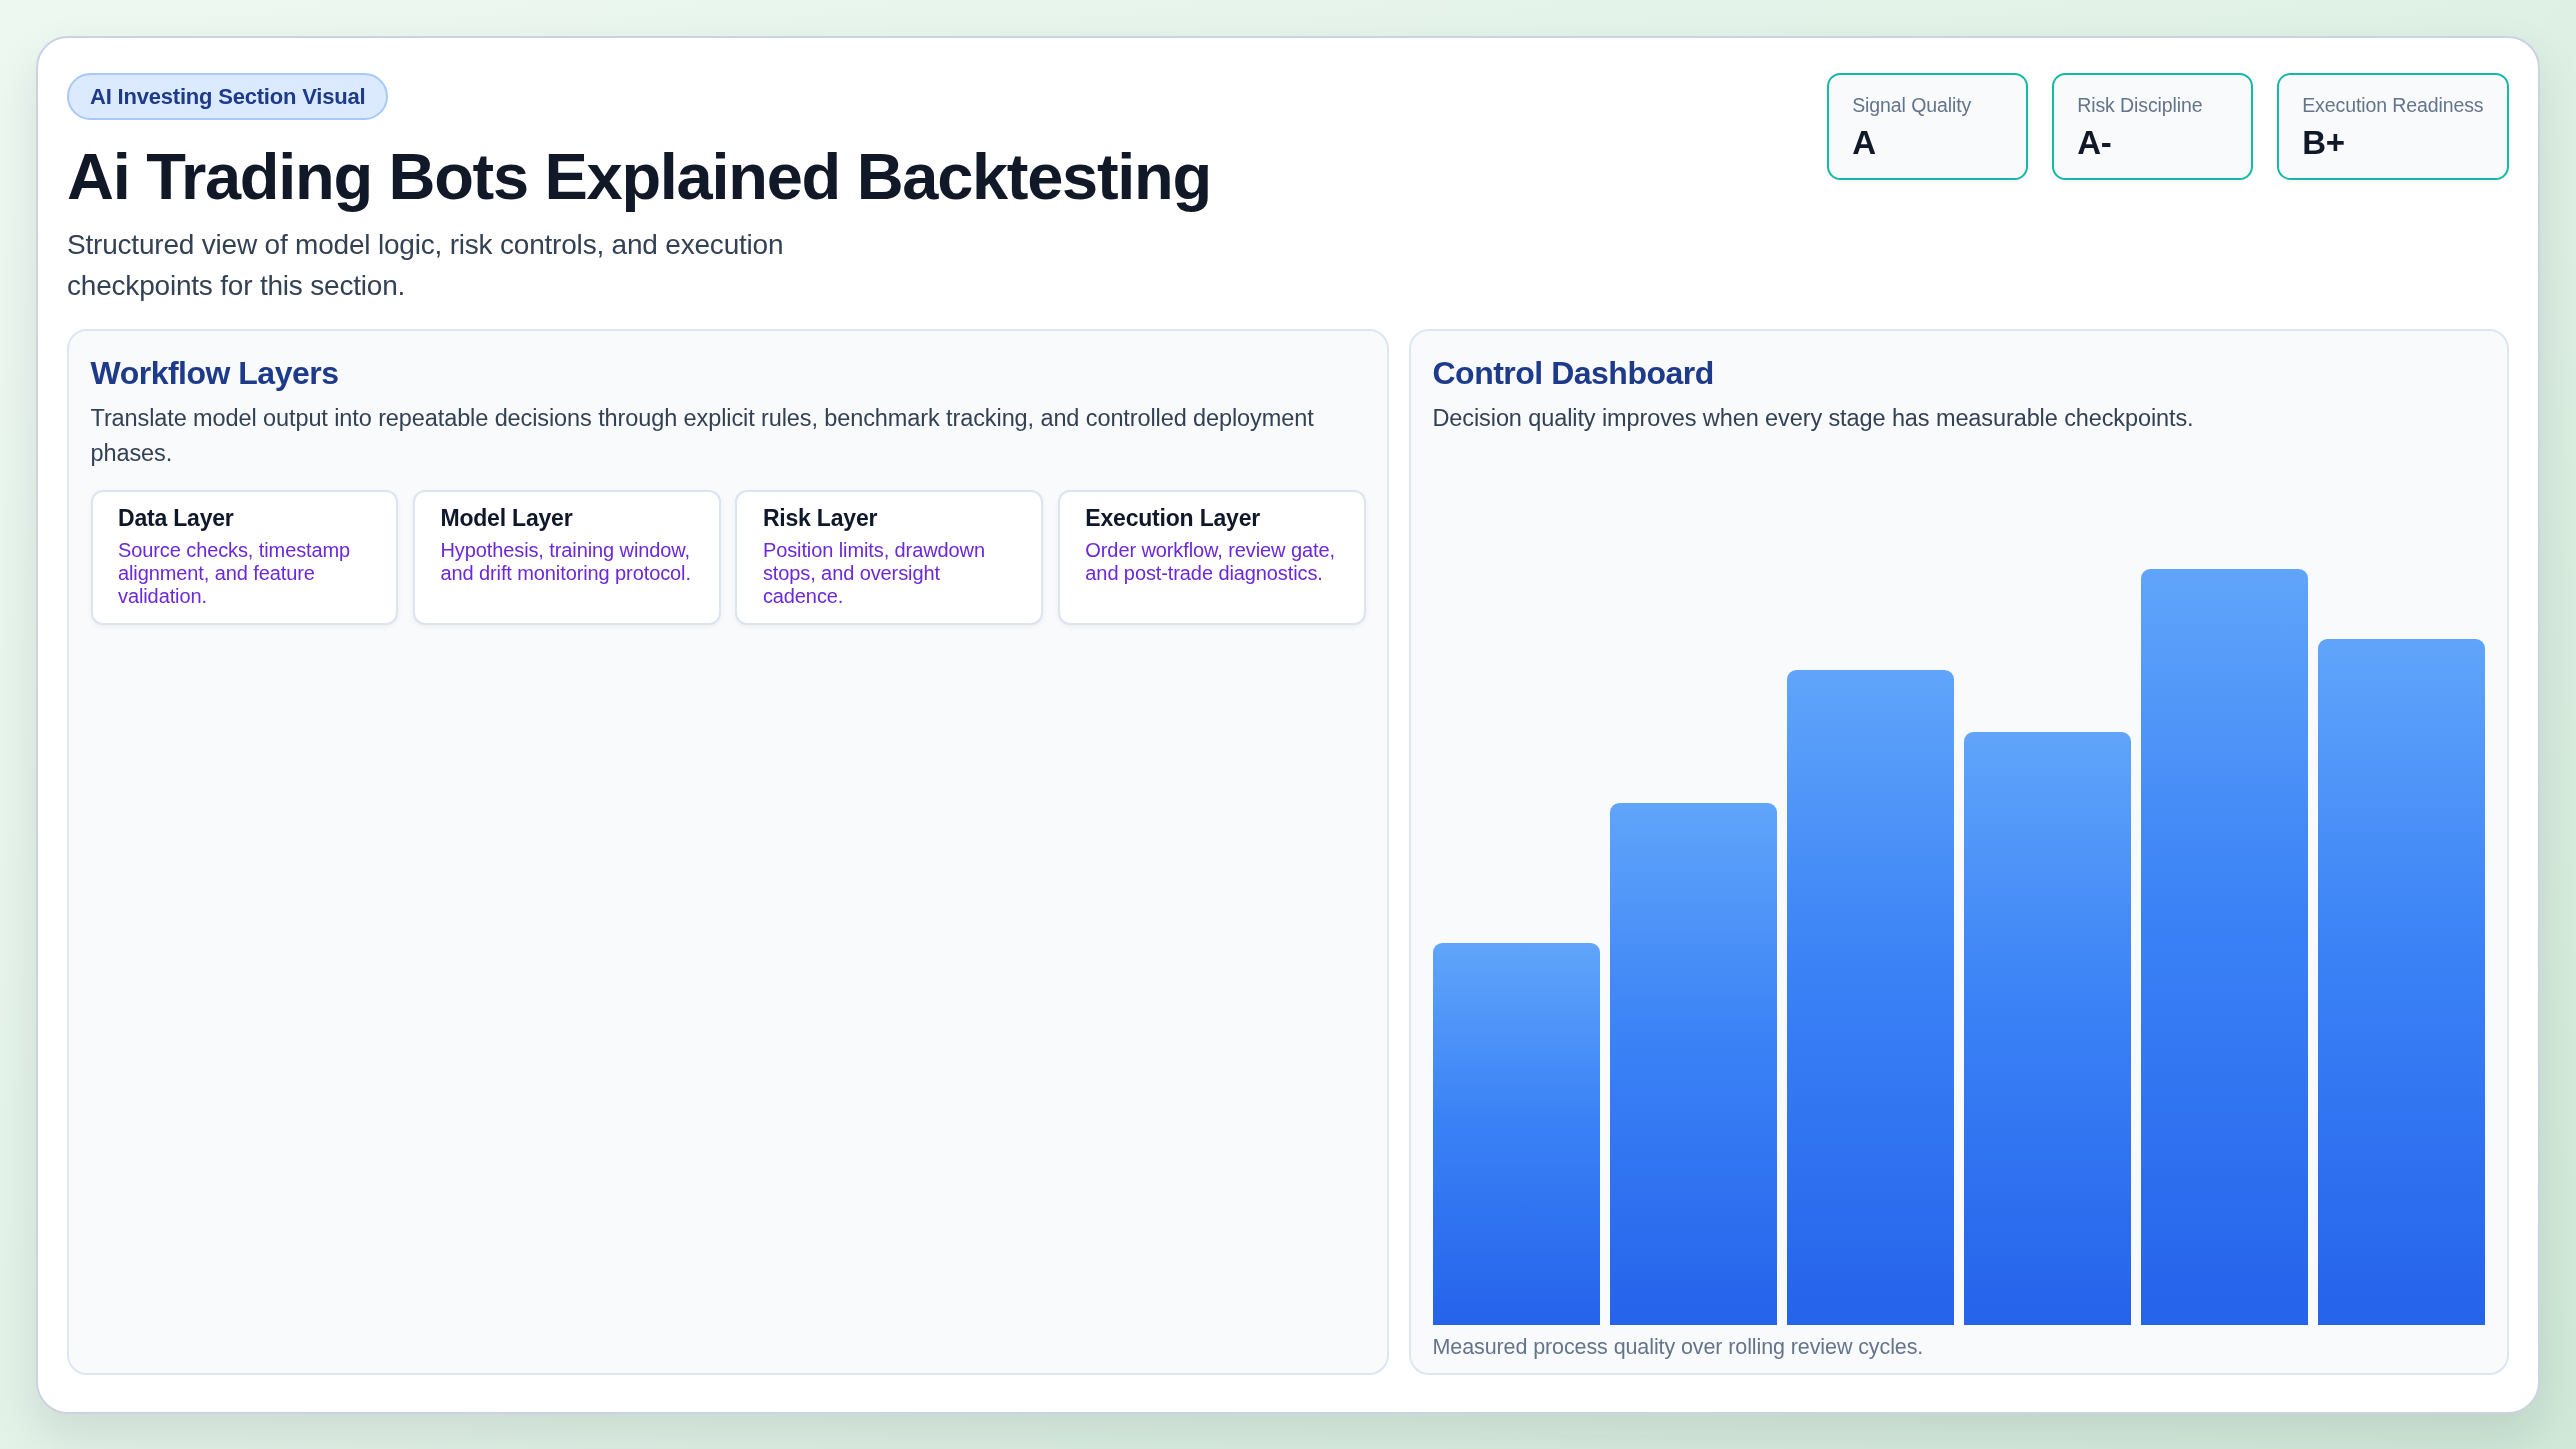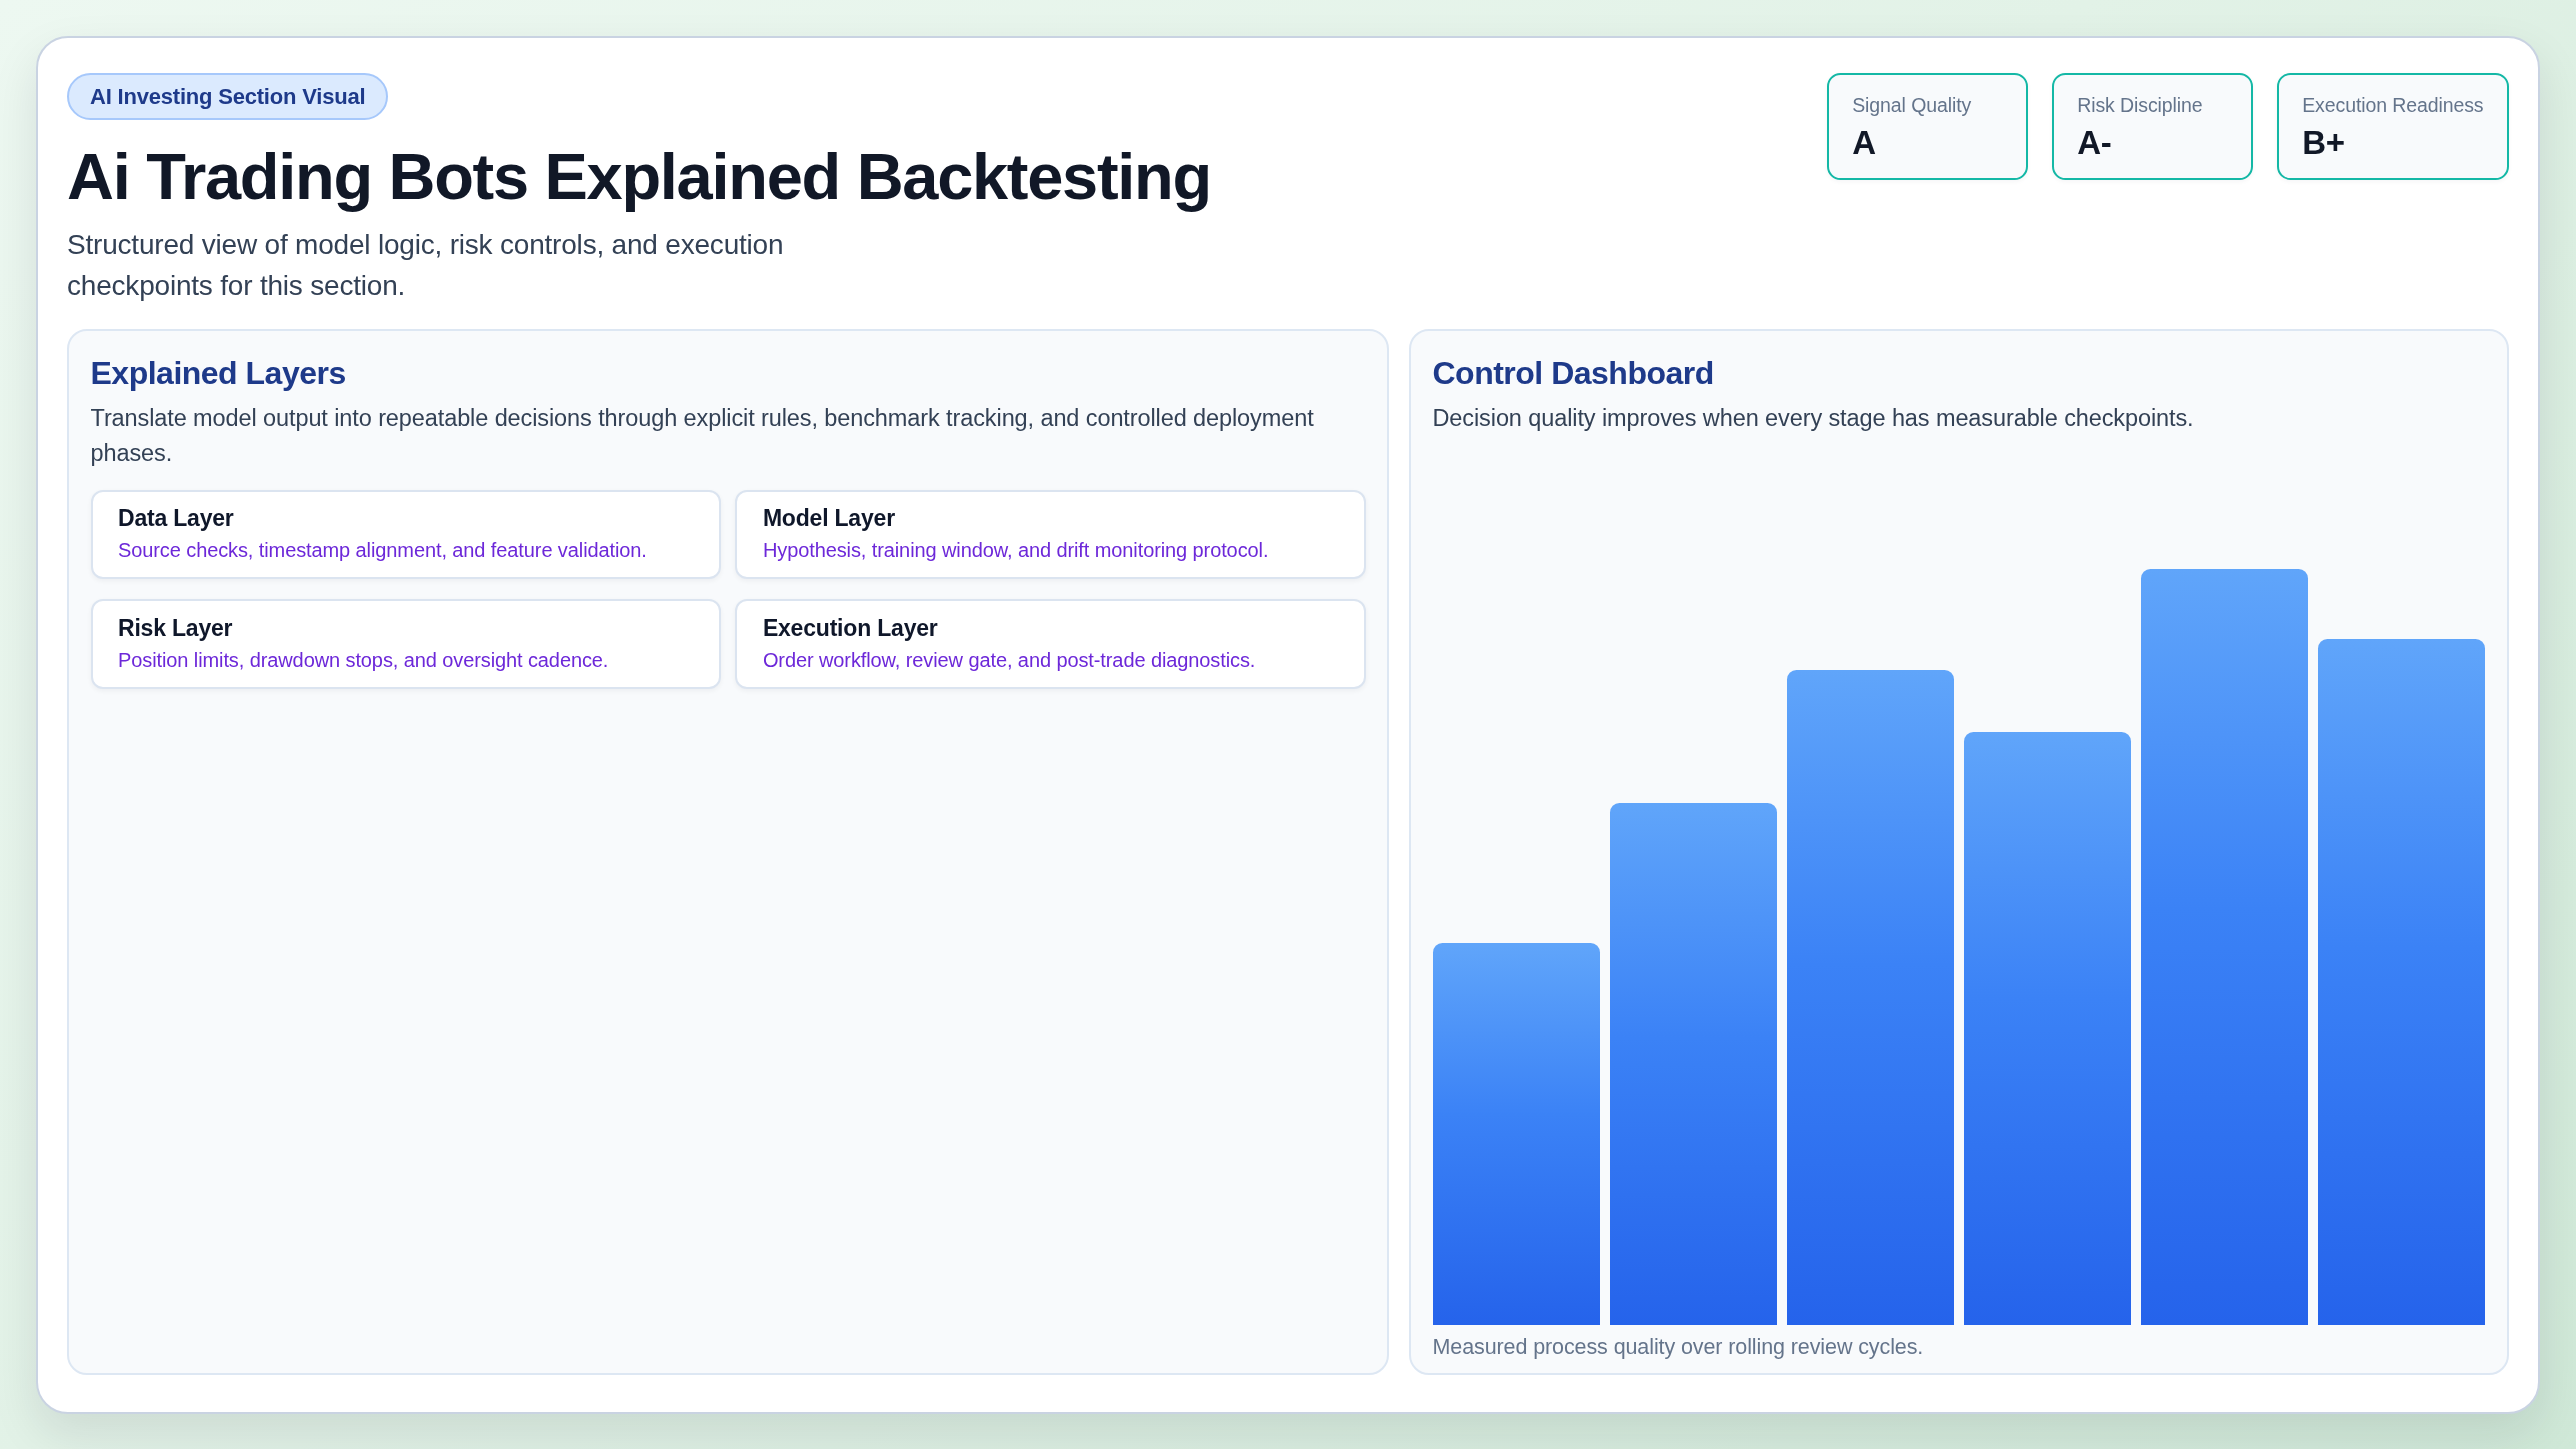--- a/index.html
+++ b/index.html
@@ -82,21 +82,21 @@
   .panel-left { width: 1322px; flex: none; }
   .panel-right { flex: 1; }
 
   .panel-title { font-size: 32px; font-weight: bold; color: #1e3a8a; letter-spacing: -0.5px; }
   .panel-desc { margin-top: 9.4px; font-size: 23.5px; line-height: 1.48; color: #334155; letter-spacing: -0.1px; }
 
   
   .layer-grid {
     margin-top: 19px;
     display: grid;
-    grid-template-columns: 1fr 1fr;
+    grid-template-columns: 1fr 1fr 1fr 1fr;
     column-gap: 14.8px;
     row-gap: 20px;
   }
   .layer-card {
     background: #ffffff;
     border: 2px solid #dbe4f0;
     border-radius: 12px;
     padding: 13.4px 25.5px 14.8px 25.5px;
     box-shadow: 0 2px 5.4px rgba(15, 23, 42, 0.05);
   }
@@ -147,21 +147,21 @@
       <div class="stat-card">
         <div class="stat-label">Execution Readiness</div>
         <div class="stat-value">B+</div>
       </div>
     </div>
   </header>
 
   <main class="panels">
 
     <section class="panel panel-left">
-      <h2 class="panel-title">Explained Layers</h2>
+      <h2 class="panel-title">Workflow Layers</h2>
       <p class="panel-desc">Translate model output into repeatable decisions through explicit rules, benchmark tracking, and controlled deployment phases.</p>
 
       <div class="layer-grid">
         <div class="layer-card">
           <div class="layer-title">Data Layer</div>
           <div class="layer-desc">Source checks, timestamp alignment, and feature validation.</div>
         </div>
         <div class="layer-card">
           <div class="layer-title">Model Layer</div>
           <div class="layer-desc">Hypothesis, training window, and drift monitoring protocol.</div>

